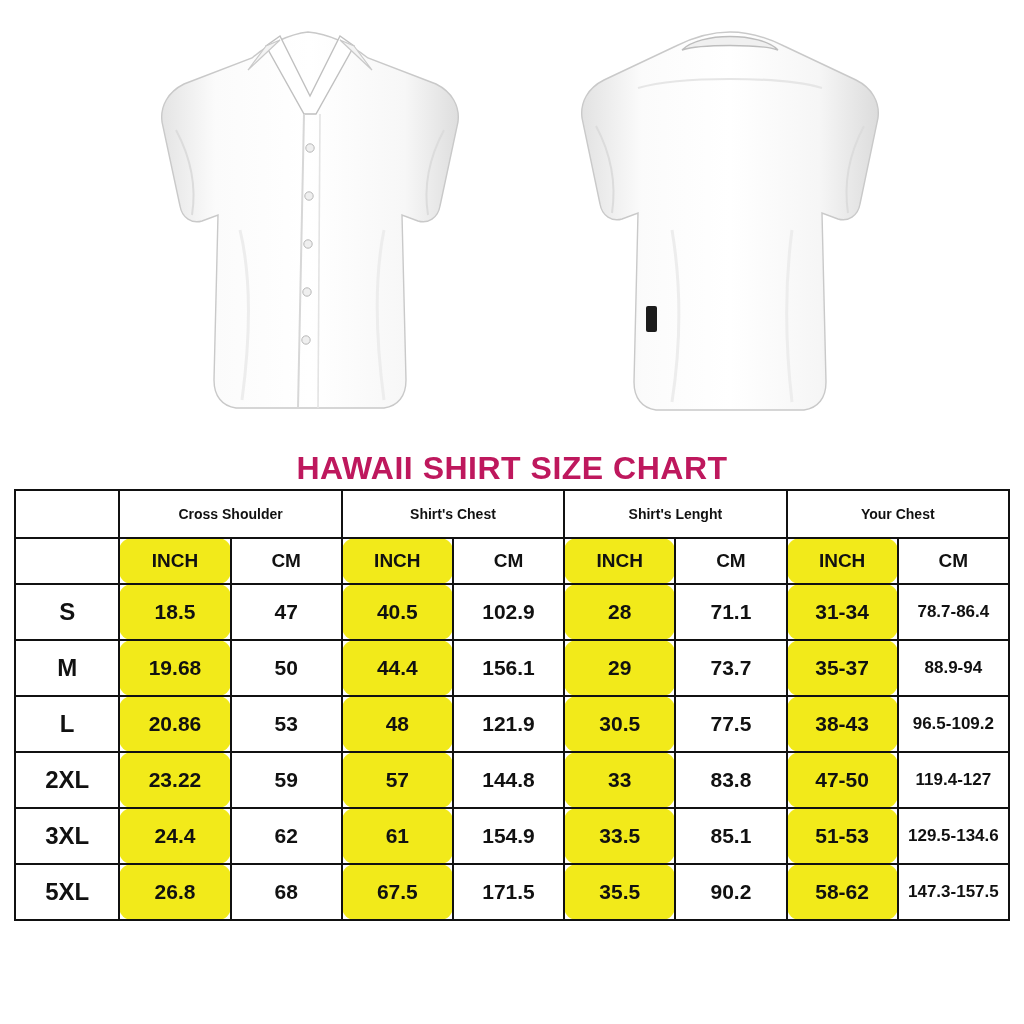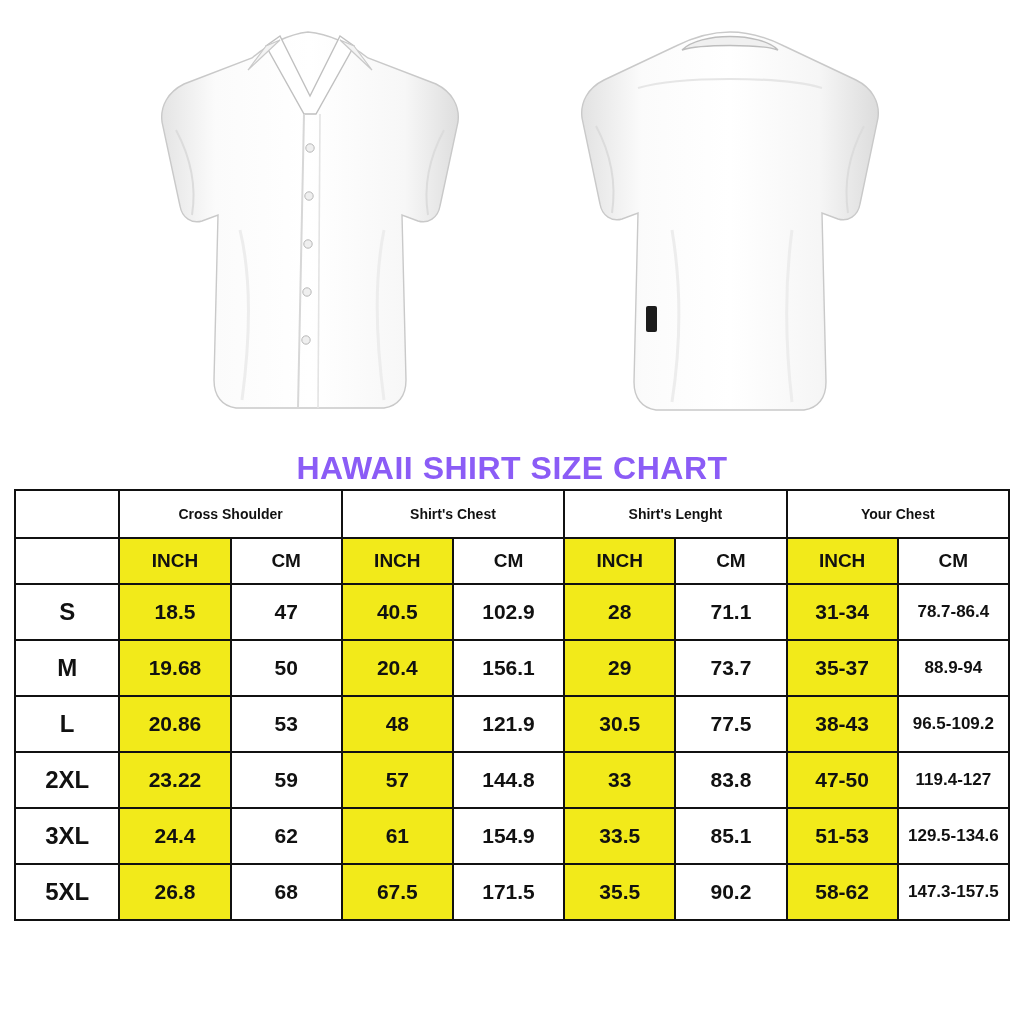--- a/index.html
+++ b/index.html
@@ -35,21 +35,21 @@
   
   .chart-title {
     position: absolute;
     top: 450px;
     left: 0;
     width: 1024px;
     text-align: center;
     font-size: 32px;
     font-weight: bold;
     letter-spacing: 0.5px;
-    color: #8b5cf6;
+    color: #be185d;
     font-family: "Liberation Sans", sans-serif;
   }
 
   
   .table-wrap {
     position: absolute;
     left: 14px;
     top: 489px;
     width: 996px;
   }
@@ -67,21 +67,21 @@
     font-family: "Liberation Sans", sans-serif;
   }
   .grp-head {
     height: 44px;
     font-size: 14px;
   }
   .unit-row td {
     height: 42px;
     font-size: 19px;
   }
-  .yellow { background: #f2ea1a; }
+  .yellow { background: #f2ea1a; border-radius: 13px; }
   .white  { background: #ffffff; }
   .blank  { border: 2px solid #111111; background:#ffffff; }
   .size-cell {
     font-size: 24px;
     height: 52px;
   }
   .data-cell {
     font-size: 21px;
     height: 52px;
   }
@@ -215,21 +215,21 @@
           <td class="yellow data-cell">28</td>
           <td class="white data-cell">71.1</td>
           <td class="yellow data-cell">31-34</td>
           <td class="white data-cell small">78.7-86.4</td>
         </tr>
 
         <tr>
           <td class="white size-cell">M</td>
           <td class="yellow data-cell">19.68</td>
           <td class="white data-cell">50</td>
-          <td class="yellow data-cell">20.4</td>
+          <td class="yellow data-cell">44.4</td>
           <td class="white data-cell">156.1</td>
           <td class="yellow data-cell">29</td>
           <td class="white data-cell">73.7</td>
           <td class="yellow data-cell">35-37</td>
           <td class="white data-cell small">88.9-94</td>
         </tr>
 
         <tr>
           <td class="white size-cell">L</td>
           <td class="yellow data-cell">20.86</td>

